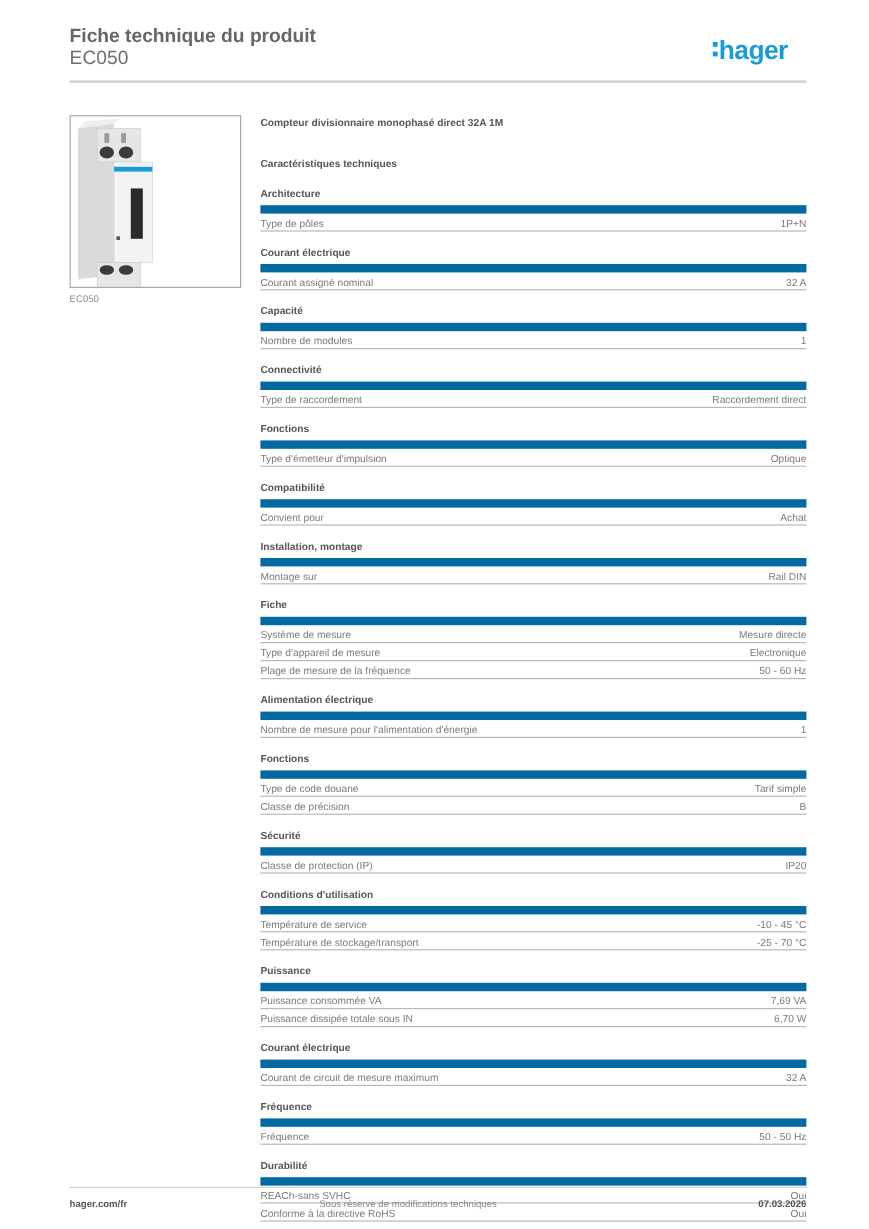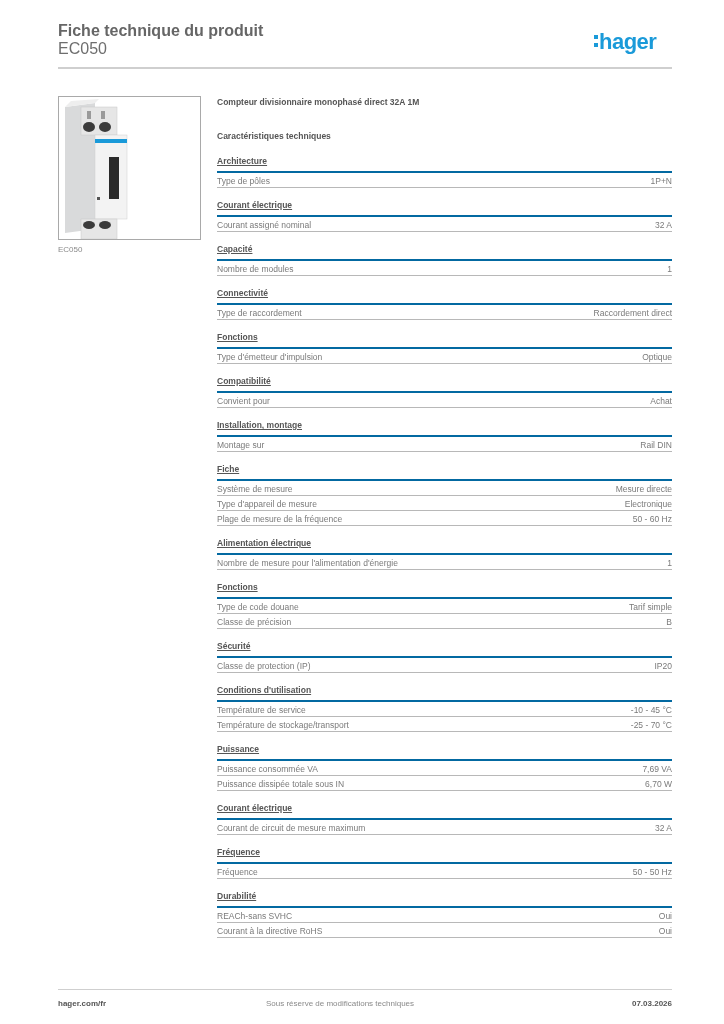--- a/index.html
+++ b/index.html
@@ -15,21 +15,21 @@
   .logo .colon::after { top: -6px; }
   .header-rule { position: absolute; left: 58px; top: 67px; width: 614px; height: 2px; background: #cfcfcf; }
 
   .product-image { position: absolute; left: 58px; top: 96px; width: 143px; height: 144px; border: 1px solid #a9a9a9; background: #fff; overflow: hidden; }
   .image-caption { position: absolute; left: 58px; top: 245px; font-size: 8px; color: #8a8a8a; }
 
   .spec { position: absolute; left: 217px; top: 96px; width: 455px; }
   .product-desc { font-size: 8.5px; font-weight: bold; color: #555; height: 12px; line-height: 12px; margin-bottom: 22px; }
   .section-heading { font-size: 8.5px; font-weight: bold; color: #555; height: 12px; line-height: 12px; margin-bottom: 13px; }
   .group { margin-bottom: 11px; }
-  .group-title { font-size: 8.5px; font-weight: bold; color: #555; height: 12px; line-height: 12px; border-bottom: 2px solid #0369a1; padding-bottom: 16px; text-decoration: underline; }
+  .group-title { font-size: 8.5px; font-weight: bold; color: #555; height: 12px; line-height: 12px; border-bottom: 7px solid #0369a1; padding-bottom: 16px; }
   .row { display: flex; justify-content: space-between; font-size: 8.5px; color: #7a7a7a; height: 15px; line-height: 14px; border-bottom: 1px solid #b8b8b8; padding-top: 1px; }
   .row .value { text-align: right; }
 
   .footer-rule { position: absolute; left: 58px; top: 989px; width: 614px; height: 1px; background: #cfcfcf; }
   .footer-left { position: absolute; left: 58px; top: 999px; font-size: 8px; font-weight: bold; color: #555; }
   .footer-center { position: absolute; left: 0; width: 680px; text-align: center; top: 999px; font-size: 8px; color: #8a8a8a; }
   .footer-right { position: absolute; right: 52px; top: 999px; font-size: 8px; font-weight: bold; color: #555; }
 </style>
 </head>
 <body>
@@ -194,21 +194,21 @@
           <span class="value">50 - 50 Hz</span>
         </div>
       </div>
       <div class="group">
         <div class="group-title">Durabilité</div>
         <div class="row">
           <span class="label">REACh-sans SVHC</span>
           <span class="value">Oui</span>
         </div>
         <div class="row">
-          <span class="label">Courant à la directive RoHS</span>
+          <span class="label">Conforme à la directive RoHS</span>
           <span class="value">Oui</span>
         </div>
       </div>
     </div>
 </div>
 
 <div class="footer-rule"></div>
 <div class="footer-left">hager.com/fr</div>
 <div class="footer-center">Sous réserve de modifications techniques</div>
 <div class="footer-right">07.03.2026</div>

